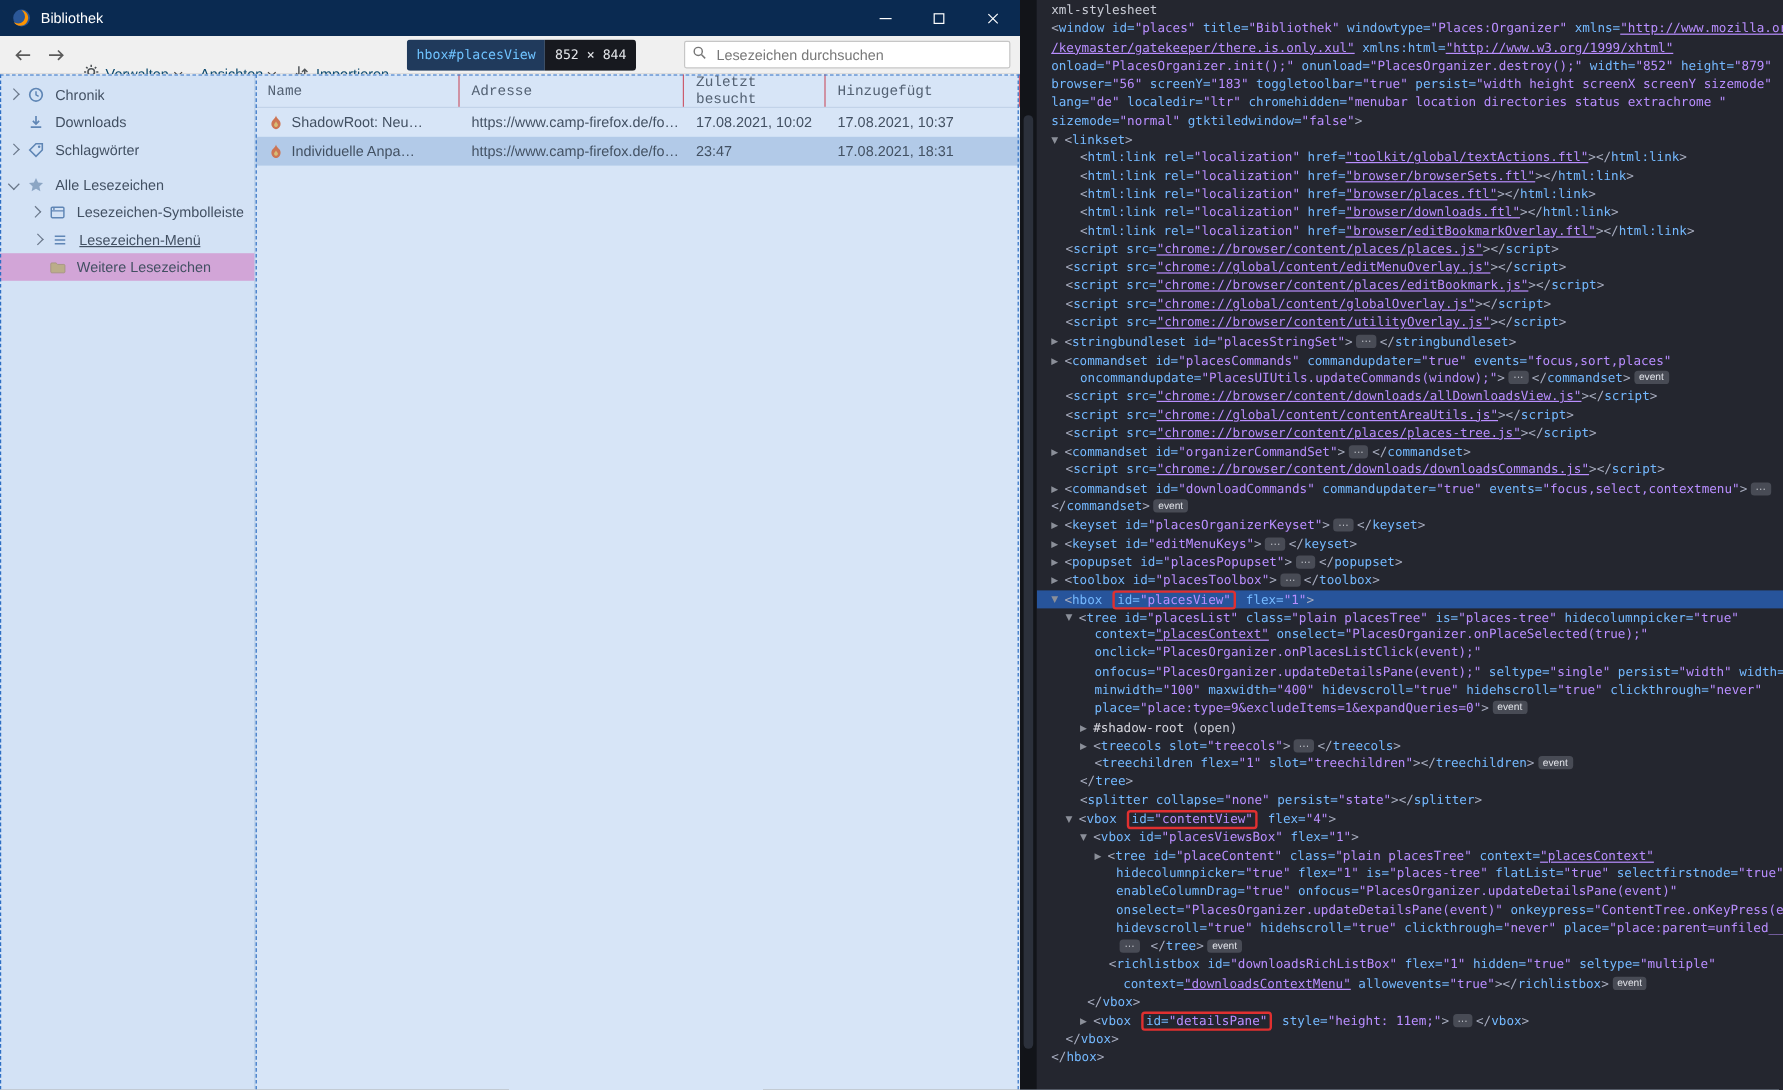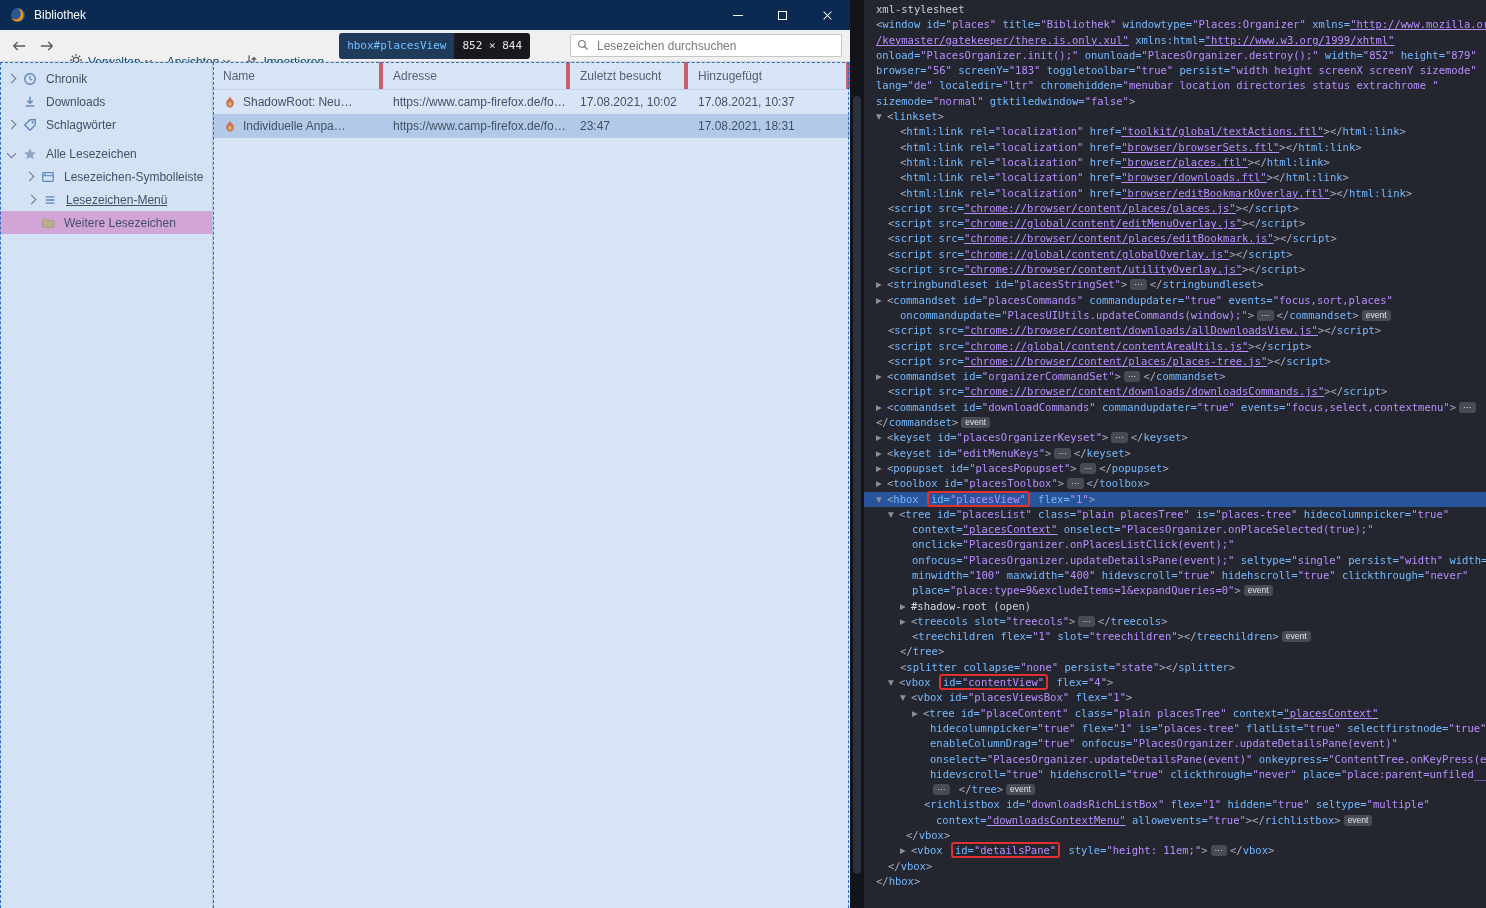--- a/index.html
+++ b/index.html
@@ -54,21 +54,21 @@
   .expander { width:7px; height:7px; border-right:1.3px solid #6a6a6a; border-bottom:1.3px solid #6a6a6a;
     transform:rotate(-45deg); margin-right:8px; flex:none; }
   .expander.open { transform:rotate(45deg); }
   .hidden-exp { visibility:hidden; }
   .sb-icon { width:16px; display:flex; margin-right:7px; flex:none; }
   .sb-label { white-space:nowrap; overflow:hidden; }
 
   .main-area { flex:1; display:flex; flex-direction:column; background:#ffffff; }
   .table-header { height:28px; display:flex; align-items:stretch; border-bottom:1px solid #e3e7ec;
     color:#4a4a4a; font-size:12px; flex:none; }
-  .th-cell { padding-left:10px; display:flex; align-items:center; border-right:4px solid #ef4444; }
+  .th-cell { padding-left:10px; display:flex; align-items:center; border-right:1px solid #ef4444;font-family:Liberation Mono, monospace; }
   .t-row { height:24px; display:flex; align-items:center; font-size:12px; color:#333; flex:none; }
   .t-row.selected { background:#ccdbeb; }
   .td-cell { padding-left:10px; overflow:hidden; white-space:nowrap; display:flex;
     align-items:center; gap:6px; flex:none; }
   .row-icon { display:flex; flex:none; }
 
   
   .hl-overlay { position:absolute; inset:0; background:rgba(106,160,225,0.27); pointer-events:none; }
   .guide { position:absolute; pointer-events:none; }
   .guide-top   { left:0; right:0; top:0; border-top:1px dashed #2e6fc4; }

